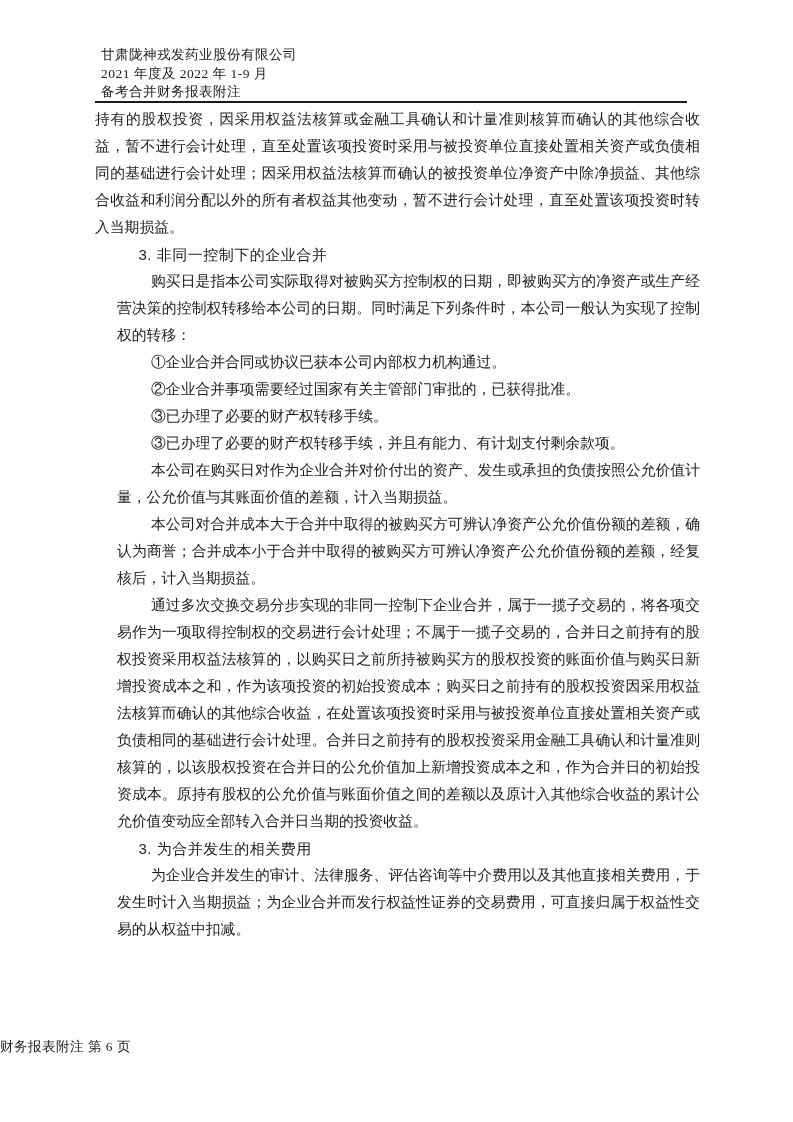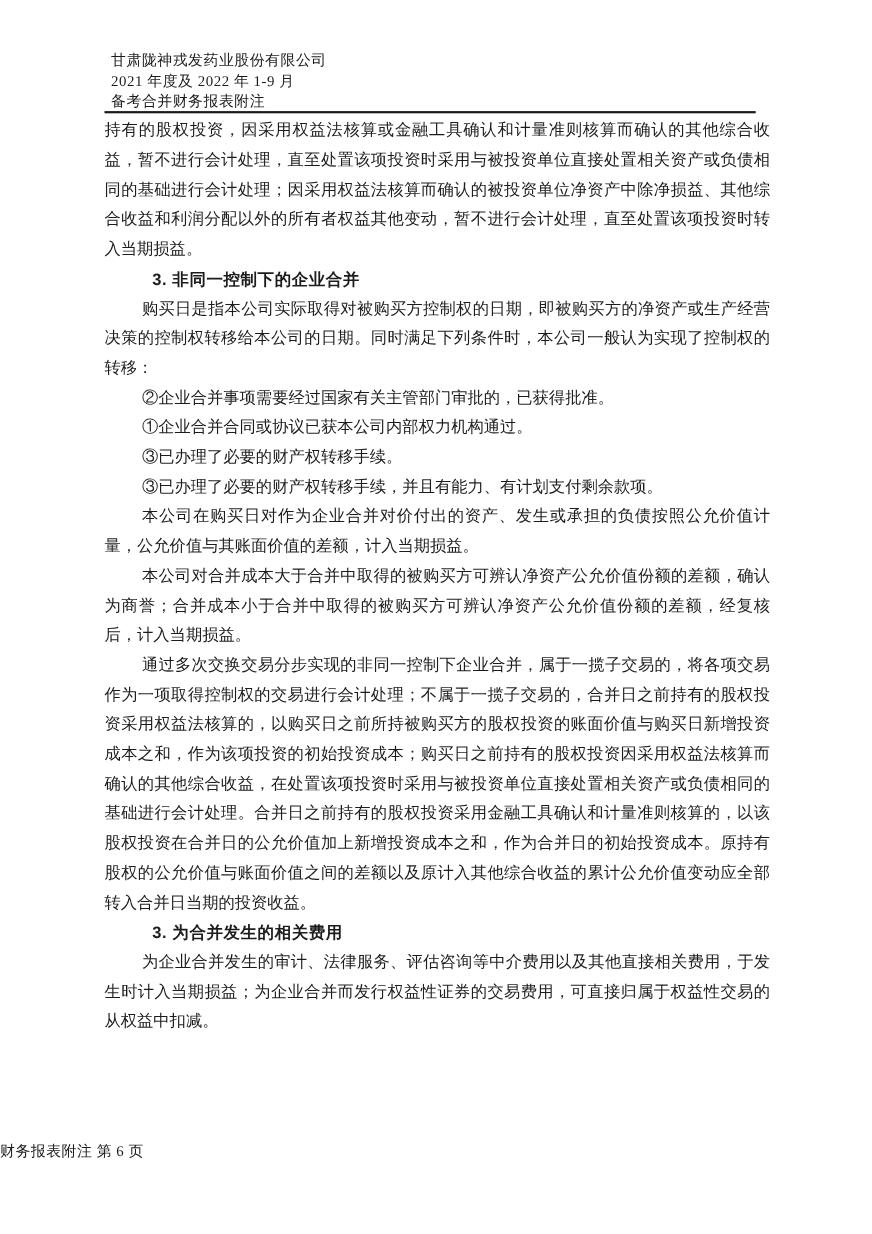--- a/index.html
+++ b/index.html
@@ -44,23 +44,24 @@
     text-align: justify;
     text-justify: inter-character;
     word-break: break-all;
   }
   .doc-body p {
     margin: 0;
     padding: 0;
   }
   .doc-body p.ind {
     text-indent: 2.3em;
+    margin-left: 22px;
   }
   .doc-body p.h {
-    font-weight: bold;
+    font-weight: normal;
     text-indent: 2.9em;
     font-family: "Liberation Sans", "DejaVu Sans", sans-serif;
     font-size: 15px;
     letter-spacing: 0.5px;
   }
   .doc-footer {
     position: absolute;
     left: 0;
     top: 1038px;
     width: 793px;
@@ -79,22 +80,22 @@
     <div>2021 年度及 2022 年 1-9 月</div>
     <div>备考合并财务报表附注</div>
   </div>
 
   <div class="header-rule"></div>
 
   <div class="doc-body">
       <p class="">持有的股权投资，因采用权益法核算或金融工具确认和计量准则核算而确认的其他综合收益，暂不进行会计处理，直至处置该项投资时采用与被投资单位直接处置相关资产或负债相同的基础进行会计处理；因采用权益法核算而确认的被投资单位净资产中除净损益、其他综合收益和利润分配以外的所有者权益其他变动，暂不进行会计处理，直至处置该项投资时转入当期损益。</p>
       <p class="h">3. 非同一控制下的企业合并</p>
       <p class="ind">购买日是指本公司实际取得对被购买方控制权的日期，即被购买方的净资产或生产经营决策的控制权转移给本公司的日期。同时满足下列条件时，本公司一般认为实现了控制权的转移：</p>
+      <p class="ind">①企业合并合同或协议已获本公司内部权力机构通过。</p>
       <p class="ind">②企业合并事项需要经过国家有关主管部门审批的，已获得批准。</p>
-      <p class="ind">①企业合并合同或协议已获本公司内部权力机构通过。</p>
       <p class="ind">③已办理了必要的财产权转移手续。</p>
       <p class="ind">③已办理了必要的财产权转移手续，并且有能力、有计划支付剩余款项。</p>
       <p class="ind">本公司在购买日对作为企业合并对价付出的资产、发生或承担的负债按照公允价值计量，公允价值与其账面价值的差额，计入当期损益。</p>
       <p class="ind">本公司对合并成本大于合并中取得的被购买方可辨认净资产公允价值份额的差额，确认为商誉；合并成本小于合并中取得的被购买方可辨认净资产公允价值份额的差额，经复核后，计入当期损益。</p>
       <p class="ind">通过多次交换交易分步实现的非同一控制下企业合并，属于一揽子交易的，将各项交易作为一项取得控制权的交易进行会计处理；不属于一揽子交易的，合并日之前持有的股权投资采用权益法核算的，以购买日之前所持被购买方的股权投资的账面价值与购买日新增投资成本之和，作为该项投资的初始投资成本；购买日之前持有的股权投资因采用权益法核算而确认的其他综合收益，在处置该项投资时采用与被投资单位直接处置相关资产或负债相同的基础进行会计处理。合并日之前持有的股权投资采用金融工具确认和计量准则核算的，以该股权投资在合并日的公允价值加上新增投资成本之和，作为合并日的初始投资成本。原持有股权的公允价值与账面价值之间的差额以及原计入其他综合收益的累计公允价值变动应全部转入合并日当期的投资收益。</p>
       <p class="h">3. 为合并发生的相关费用</p>
       <p class="ind">为企业合并发生的审计、法律服务、评估咨询等中介费用以及其他直接相关费用，于发生时计入当期损益；为企业合并而发行权益性证券的交易费用，可直接归属于权益性交易的从权益中扣减。</p>
     </div>
 
   <div class="doc-footer">

